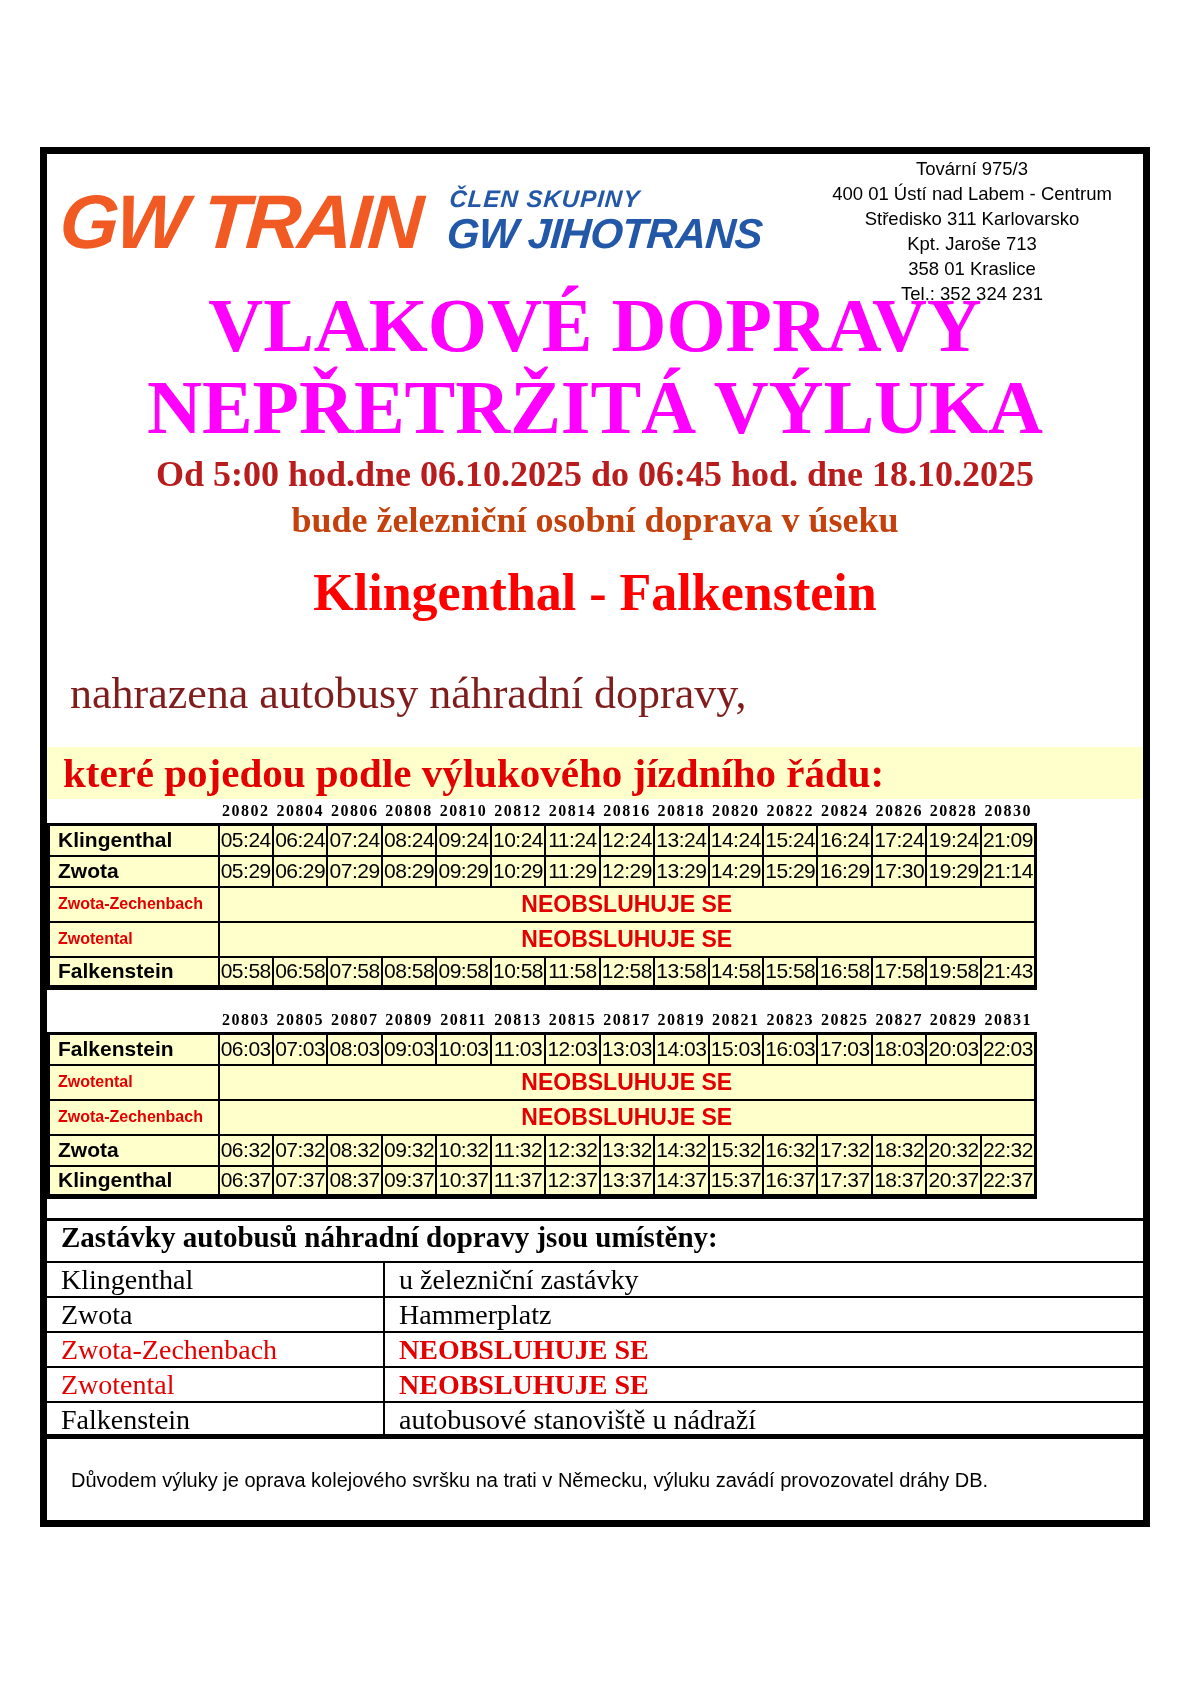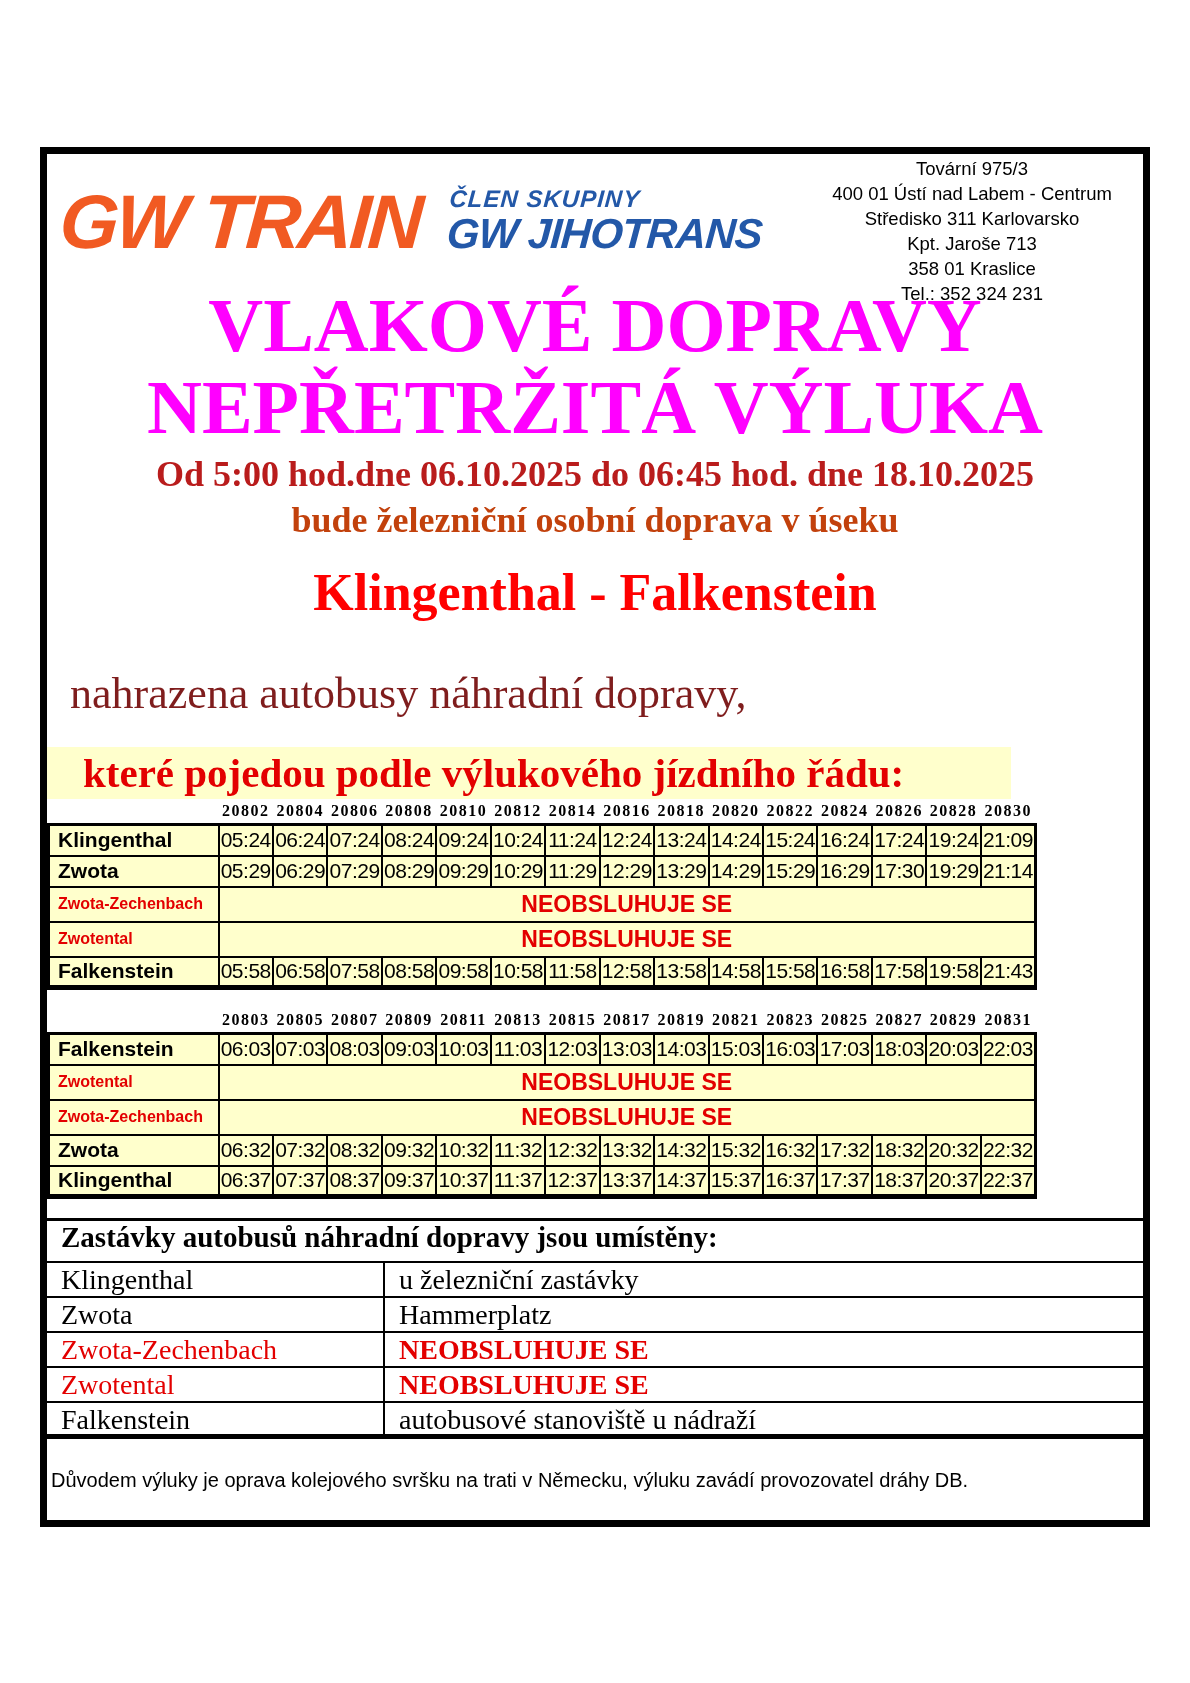--- a/index.html
+++ b/index.html
@@ -23,22 +23,22 @@
   .title{position:absolute;top:130px;left:0;width:100%;text-align:center;color:#FF00FF;
          font:bold 76px/82px "Liberation Serif","DejaVu Serif",serif;margin:0;}
   .validity{position:absolute;top:298px;left:0;width:100%;text-align:center;
             font:bold 36px/44px "Liberation Serif",serif;color:#b91c1c;margin:0;}
   .intro{position:absolute;top:344px;left:0;width:100%;text-align:center;
          font:bold 36px/44px "Liberation Serif",serif;color:#c2410c;margin:0;}
   .route{position:absolute;top:410px;left:0;width:100%;text-align:center;
          font:bold 52px/58px "Liberation Serif",serif;color:#FF0000;margin:0;}
   .replacement{position:absolute;top:508px;left:18px;
          font:44px/54px "Liberation Serif",serif;color:#7f1d1d;margin:5px;}
-  .highlight{position:absolute;top:593px;left:0;width:964px;height:52px;background:#FFFFCC;
-         font:bold 41px/52px "Liberation Serif",serif;color:#E30000;padding-left:36px;margin:0;}
+  .highlight{position:absolute;top:593px;left:0;width:1096px;height:52px;background:#FFFFCC;
+         font:bold 41px/52px "Liberation Serif",serif;color:#E30000;padding-left:16px;margin:0;}
 
   
   table.timetable{border-collapse:collapse;table-layout:fixed;width:990px;position:absolute;left:0;}
   table.tt1{top:645px;}
   table.tt2{top:854px;}
   .timetable col.stcol{width:170px;}
   .timetable td{border:2px solid #000;height:31px;background:#FFFFCC;text-align:center;
       vertical-align:middle;padding:0;font:21px/22px "Liberation Sans",sans-serif;
       letter-spacing:-0.5px;color:#000;overflow:hidden;}
   .timetable tr.hdr td{border:none;background:#fff;height:24px;
@@ -60,21 +60,21 @@
   .stop-row{display:flex;height:35px;border-bottom:2px solid #000;
       font:28px/34px "Liberation Serif",serif;color:#000;}
   .stop-row:last-child{border-bottom:none;}
   .stop-row .c1{width:336px;padding-left:14px;}
   .stop-row .c2{flex:1;border-left:2px solid #000;padding-left:14px;}
   .stop-row.red .c1{color:#E30000;}
   .stop-row.red .c2{color:#E30000;font-weight:bold;}
 
   
   .note{position:absolute;top:1280px;left:0;width:1096px;height:86px;border-top:5px solid #000;
-      display:flex;align-items:center;padding-left:4px;
+      display:flex;align-items:center;padding-left:24px;
       font:20px/26px "Liberation Sans",sans-serif;color:#000;}
 </style>
 </head>
 <body>
 
 <div class="page">
   <div class="frame">
 
     <div class="logo-row">
       <div class="gw-train">GW TRAIN</div>

